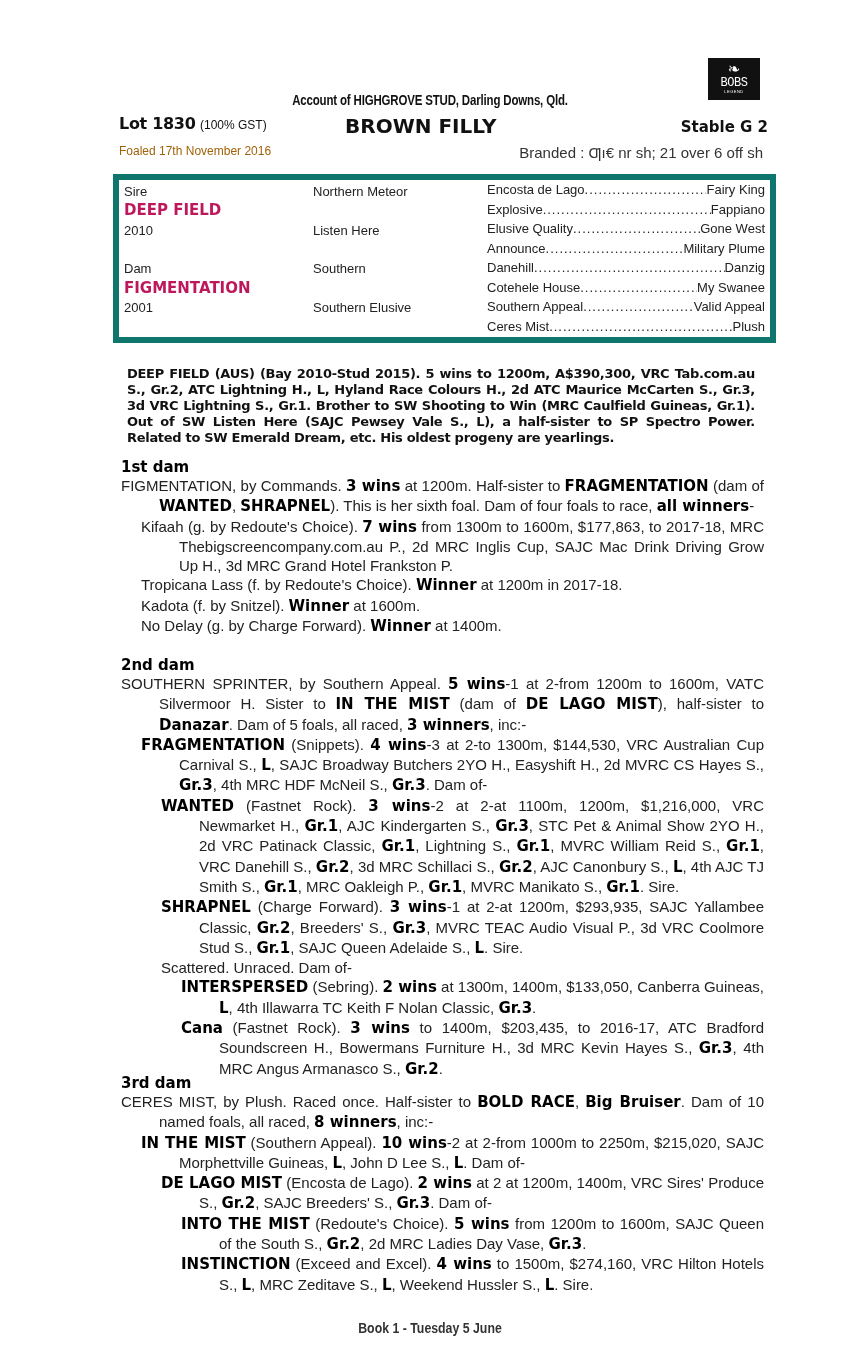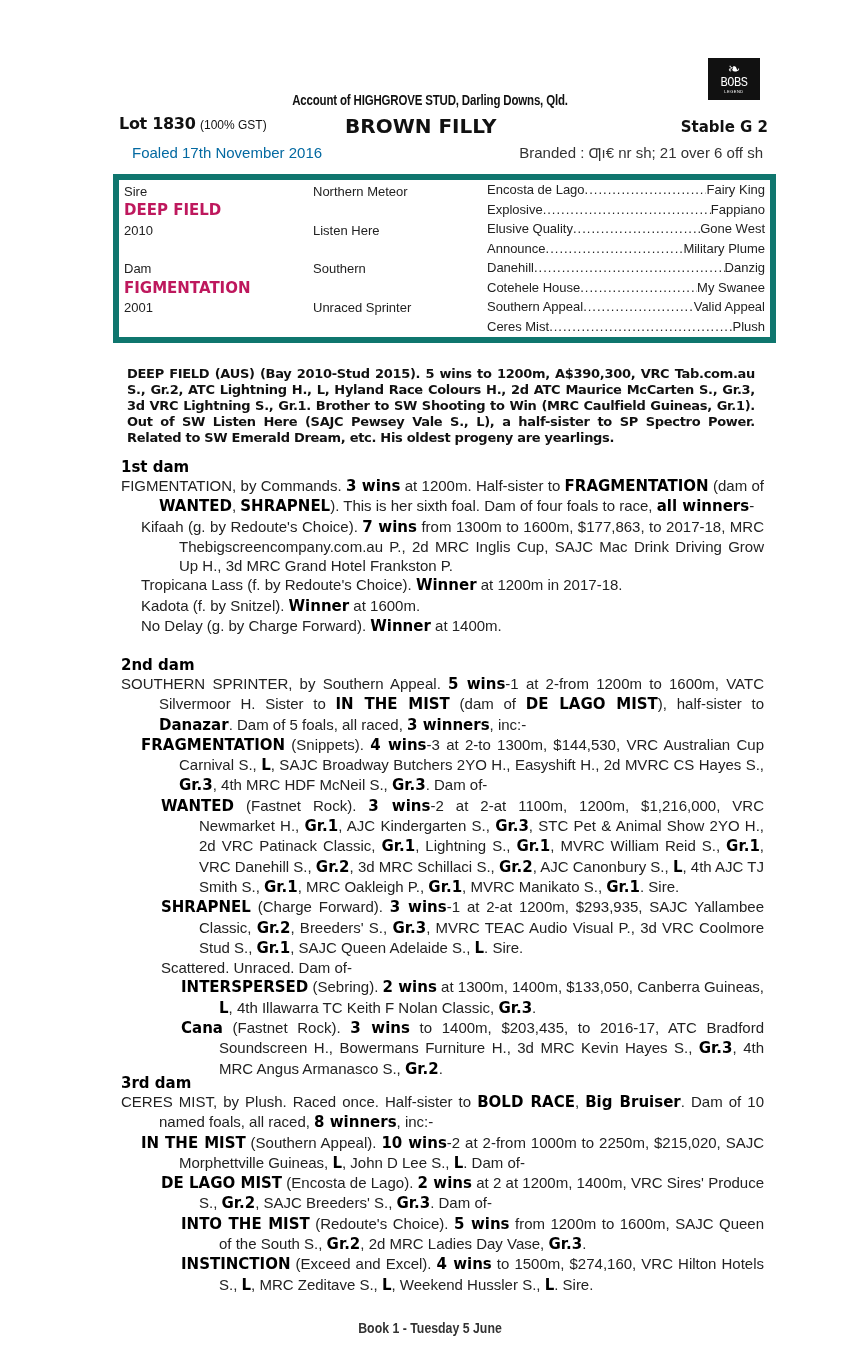--- a/index.html
+++ b/index.html
@@ -8,21 +8,21 @@
   .account{left:0;width:860px;top:92px;text-align:center;font-family:"Liberation Sans",sans-serif;font-weight:bold;font-size:14px;letter-spacing:-0.2px;transform:scaleX(0.82);transform-origin:center;}
   .logo{left:708px;top:58px;width:50px;width:52px;height:42px;background:#111;color:#fff;text-align:center;}
   .logo .horse{font-size:15px;line-height:18px;margin-top:2px;}
   .logo .bobs{font-family:Liberation Mono, monospace;font-size:12px;line-height:11px;letter-spacing:-0.5px;}
   .logo .sub{font-size:4px;line-height:6px;letter-spacing:0.5px;}
   .lotline{left:119px;top:114px;right:92px;height:28px;}
   .lot{font-weight:bold;font-family:"DejaVu Sans",sans-serif;font-size:16px;letter-spacing:-0.3px;}
   .gst{font-size:12px;font-weight:normal;font-family:"Liberation Sans",sans-serif;}
   .sex{position:absolute;left:226px;top:0;font-family:"DejaVu Sans",sans-serif;font-weight:bold;font-size:20px;text-align:center;}
   .stable{position:absolute;right:0;top:4px;font-family:"DejaVu Sans",sans-serif;font-weight:bold;font-size:15px;}
-  .foaled{left:132px;top:144px;font-size:15px;color:#0369a1;}
+  .foaled{left:119px;top:144px;font-size:12px;color:#a16207;}
   .branded{right:97px;top:144px;font-size:15px;color:#333;}
   .ped{left:113px;top:174px;width:651px;height:157px;border:6px solid #0f766e;}
   .pcell{position:absolute;font-size:13px;color:#222;line-height:19.5px;}
   .pbig{position:absolute;font-family:"DejaVu Sans",sans-serif;font-weight:bold;font-size:15px;color:#be185d;}
   .gg{position:absolute;left:368px;width:278px;font-size:13px;color:#222;display:flex;}
   .gg .l{white-space:nowrap;}
   .gg .dots{flex:1;overflow:hidden;white-space:nowrap;letter-spacing:1px;}
   .gg .dots::after{content:"......................................................................................";}
   .gg .r{white-space:nowrap;}
   .sirebio{left:127px;top:344px;width:628px;font-family:"DejaVu Sans",sans-serif;font-weight:bold;font-size:13px;line-height:16px;text-align:justify;letter-spacing:-0.3px;margin-top:22px;}
@@ -60,21 +60,21 @@
   <div class="pcell" style="left:5px;top:2px">Sire</div>
   <div class="pbig" style="left:5px;top:21px">DEEP FIELD</div>
   <div class="pcell" style="left:5px;top:41px">2010</div>
   <div class="pcell" style="left:5px;top:79px">Dam</div>
   <div class="pbig" style="left:5px;top:99px">FIGMENTATION</div>
   <div class="pcell" style="left:5px;top:118px">2001</div>
 
   <div class="pcell" style="left:194px;top:2px">Northern Meteor</div>
   <div class="pcell" style="left:194px;top:41px">Listen Here</div>
   <div class="pcell" style="left:194px;top:79px">Southern</div>
-  <div class="pcell" style="left:194px;top:118px">Unraced Sprinter</div>
+  <div class="pcell" style="left:194px;top:118px">Southern Elusive</div>
 
   <div class="gg" style="top:2px">
       <span class="l">Encosta de Lago</span>
       <span class="dots"></span>
       <span class="r">Fairy King</span>
     </div>
   <div class="gg" style="top:21.5px">
       <span class="l">Explosive</span>
       <span class="dots"></span>
       <span class="r">Fappiano</span>

